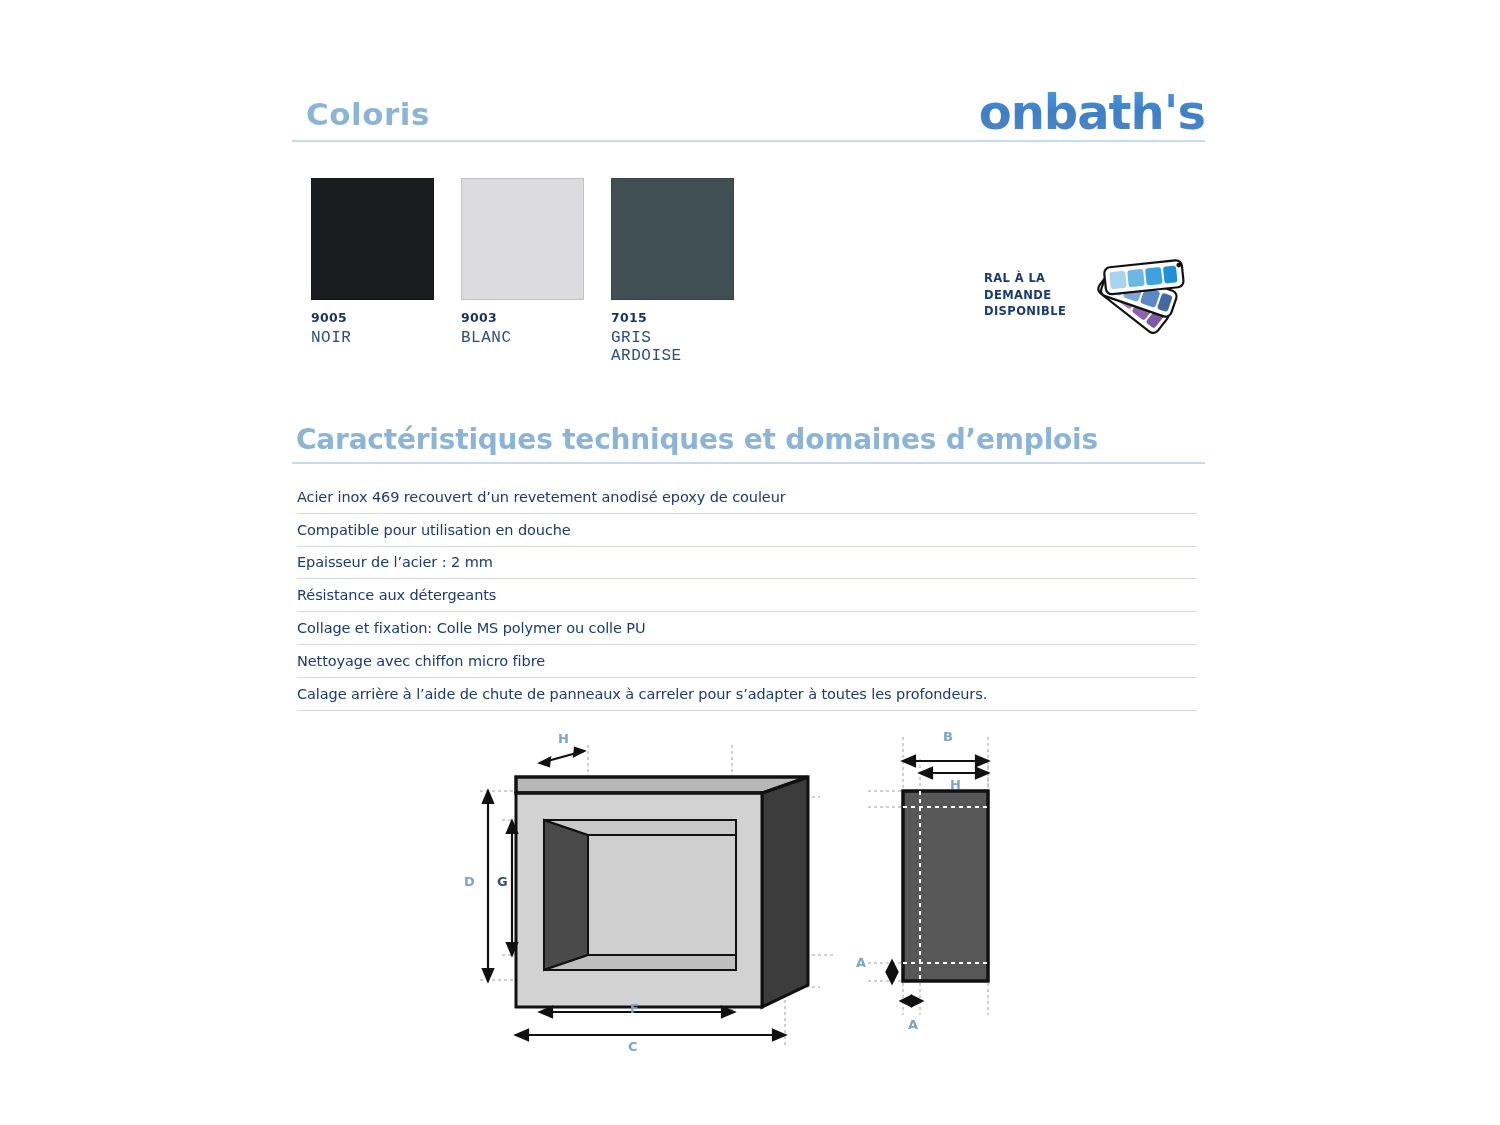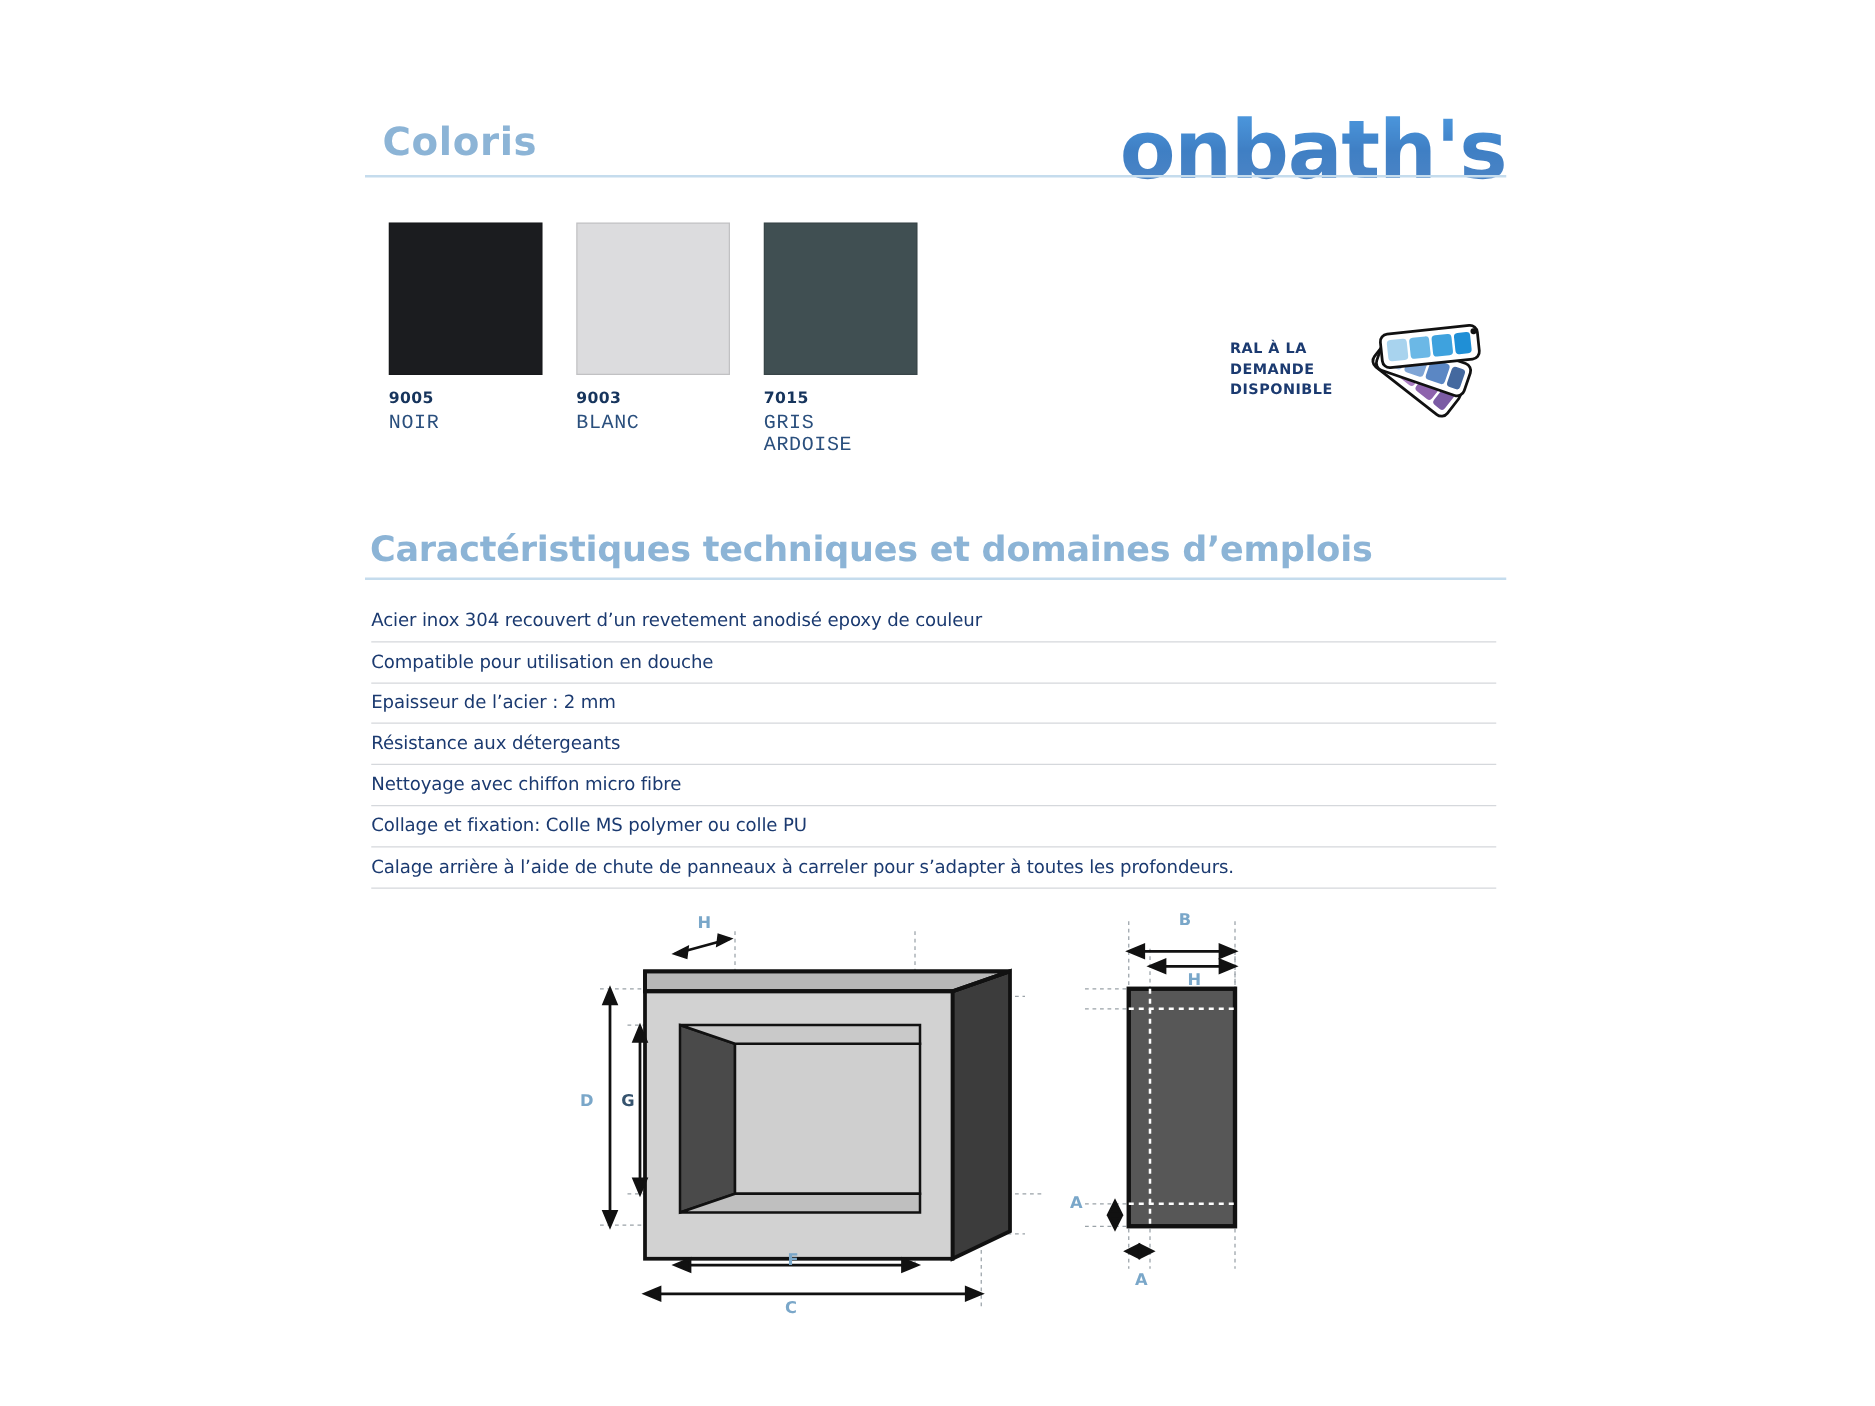--- a/index.html
+++ b/index.html
@@ -39,21 +39,21 @@
     font-weight: bold;
     color: #8cb4d6;
     letter-spacing: 0.5px;
     font-family: "DejaVu Sans", sans-serif;
     text-shadow: 0 1px 0 rgba(255,255,255,0.7);
   }
   .logo {
     position: absolute;
     right: 0;
     top: -8px;
-    font-size: 65px;
+    font-size: 48px;
     font-weight: bold;
     letter-spacing: -1px;
     font-family: "DejaVu Sans", sans-serif;
     background: linear-gradient(180deg,#4d9ae0 0%,#3f7fc4 50%,#4f86c6 100%);
     -webkit-background-clip: text;
     background-clip: text;
     color: transparent;
     line-height: 1;
   }
   .hdr-rule {
@@ -254,36 +254,36 @@
         </g>
       </svg>
     </div>
   </div>
 
   <div class="spec-title">Caractéristiques techniques et domaines d’emplois</div>
   <div class="spec-rule"></div>
 
   <div class="spec-list">
     <div class="spec-row">
-      <span>Acier inox 304 recouvert d’un revetement anodisé epoxy de couleur</span>
+      <span>Acier inox 469 recouvert d’un revetement anodisé epoxy de couleur</span>
     </div>
     <div class="spec-row">
       <span>Compatible pour utilisation en douche</span>
     </div>
     <div class="spec-row">
       <span>Epaisseur de l’acier : 2 mm</span>
     </div>
     <div class="spec-row">
       <span>Résistance aux détergeants</span>
     </div>
     <div class="spec-row">
+      <span>Collage et fixation: Colle MS polymer ou colle PU</span>
+    </div>
+    <div class="spec-row">
       <span>Nettoyage avec chiffon micro fibre</span>
-    </div>
-    <div class="spec-row">
-      <span>Collage et fixation: Colle MS polymer ou colle PU</span>
     </div>
     <div class="spec-row">
       <span>Calage arrière à l’aide de chute de panneaux à carreler pour s’adapter à toutes les profondeurs.</span>
     </div>
   </div>
 
   <div class="drawings">
 
     <svg width="420" height="340" viewBox="0 0 420 340" style="position:absolute;left:0;top:0;">
 

